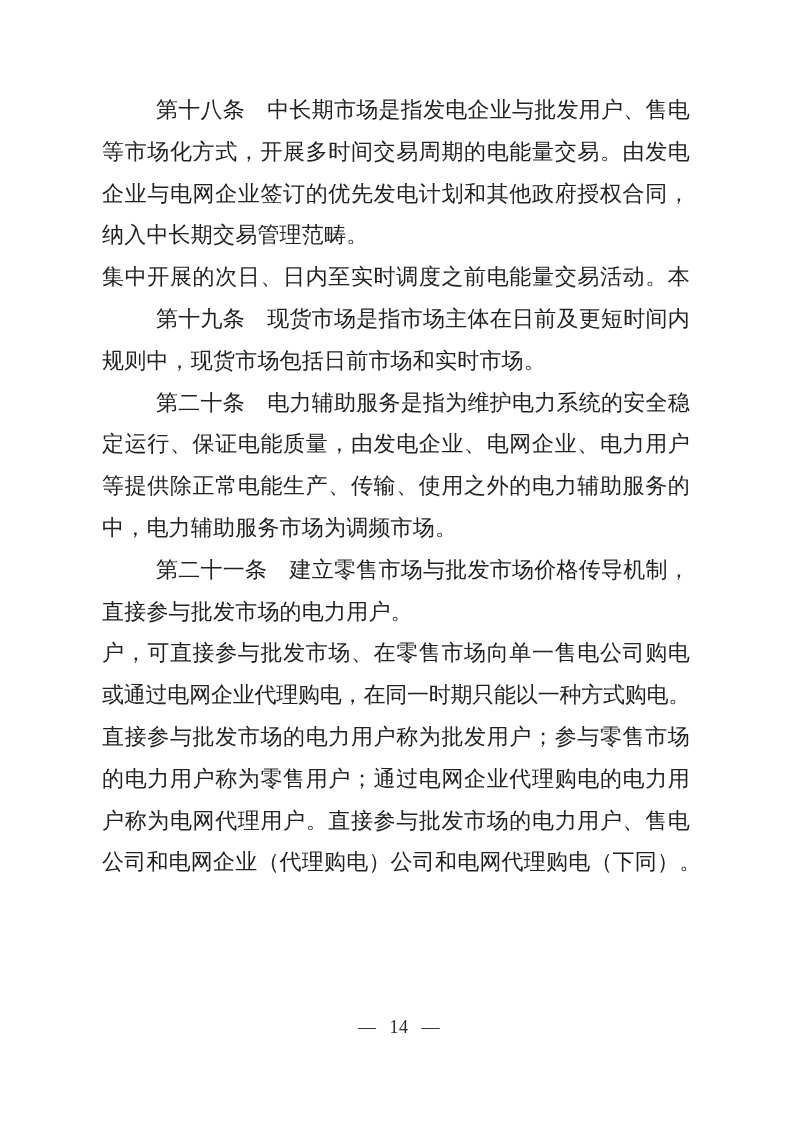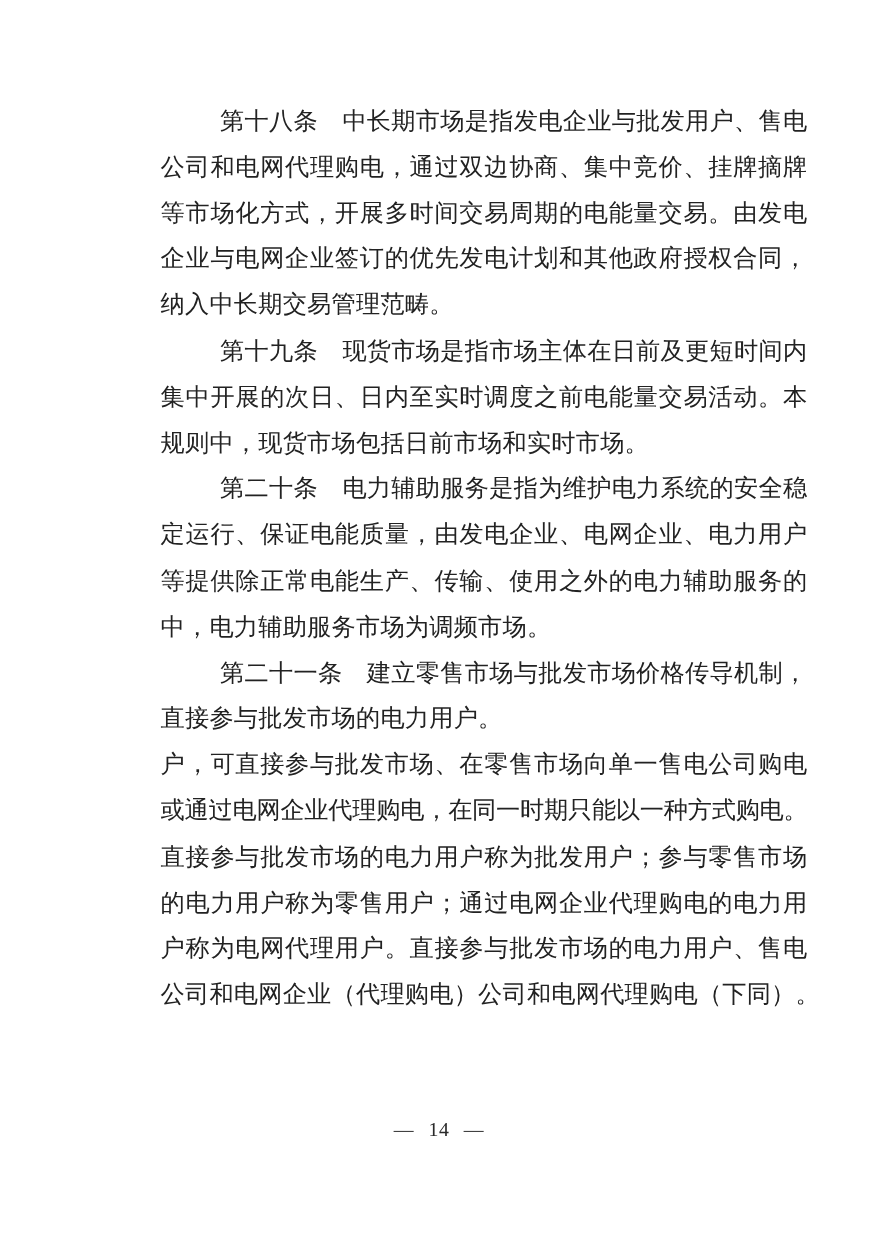--- a/index.html
+++ b/index.html
@@ -20,21 +20,20 @@
     background: #ffffff;
   }
   .content {
     position: absolute;
     left: 102px;
     top: 89px;
     width: 588px;
     color: #222222;
     font-size: 22px;
     line-height: 41.8px;
-    margin-left: 44px;
   }
   .paragraph {
     margin: 0;
     padding: 0;
   }
   .line {
     white-space: nowrap;
     height: 41.8px;
     text-align: justify;
     text-justify: inter-character;
@@ -62,28 +61,27 @@
     letter-spacing: 0.5px;
   }
 </style>
 </head>
 <body>
 
 <div class="page">
   <main class="content">
       <div class="paragraph">
         <div class="line indent fill">第十八条　中长期市场是指发电企业与批发用户、售电</div>
-        <div class="line fill">公司和电网代理购电，通过双边协商、集中竞价、挂牌摘牌</div>
         <div class="line fill">等市场化方式，开展多时间交易周期的电能量交易。由发电</div>
         <div class="line fill">企业与电网企业签订的优先发电计划和其他政府授权合同，</div>
         <div class="line">纳入中长期交易管理范畴。</div>
       </div>
       <div class="paragraph">
+        <div class="line fill">集中开展的次日、日内至实时调度之前电能量交易活动。本</div>
         <div class="line indent fill">第十九条　现货市场是指市场主体在日前及更短时间内</div>
-        <div class="line fill">集中开展的次日、日内至实时调度之前电能量交易活动。本</div>
         <div class="line">规则中，现货市场包括日前市场和实时市场。</div>
       </div>
       <div class="paragraph">
         <div class="line indent fill">第二十条　电力辅助服务是指为维护电力系统的安全稳</div>
         <div class="line fill">定运行、保证电能质量，由发电企业、电网企业、电力用户</div>
         <div class="line fill">等提供除正常电能生产、传输、使用之外的电力辅助服务的</div>
         <div class="line">中，电力辅助服务市场为调频市场。</div>
       </div>
       <div class="paragraph">
         <div class="line indent fill">第二十一条　建立零售市场与批发市场价格传导机制，</div>

